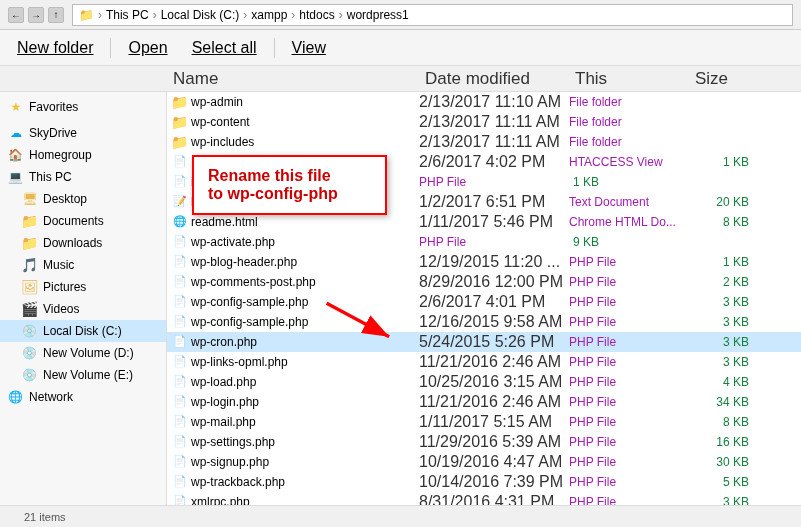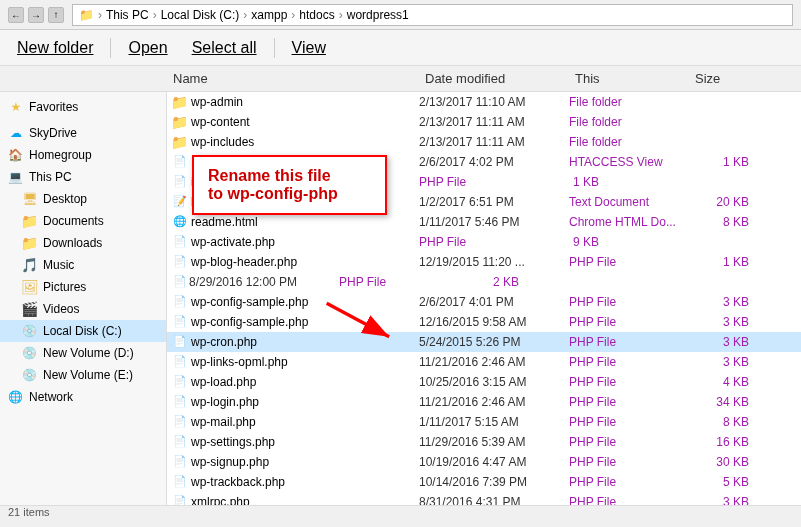--- a/index.html
+++ b/index.html
@@ -74,22 +74,22 @@
       display: flex;
       height: calc(527px - 30px - 36px - 26px - 22px);
     }
 
     
     .statusbar {
       height: 22px;
       background: #f0f0f0;
       border-top: 1px solid #ddd;
       display: flex;
-      align-items: flex-start;
-      padding: 0 8px;
+      align-items: center;
+      padding: 0 24px;
       font-size: 11px;
       color: #555;
     }
 
     
     .sidebar {
       width: 167px;
       background: #f7f7f7;
       border-right: 1px solid #ddd;
       overflow-y: auto;
@@ -121,23 +121,23 @@
       display: flex;
       align-items: center;
       height: 20px;
       padding: 0 4px;
       cursor: pointer;
       border-bottom: 1px solid transparent;
     }
     .file-row.selected { background: #cce8ff; }
     .file-row .file-icon { width: 18px; flex-shrink: 0; display: flex; align-items: center; justify-content: center; }
     .file-row .file-name { width: 230px; font-size: 12px; padding-left: 2px; overflow: hidden; text-overflow: ellipsis; white-space: nowrap; }
-    .file-row .file-date { width: 150px; font-size: 12px; color: #333; }
+    .file-row .file-date { width: 150px; font-size: 16px; color: #333; }
     .file-row .file-type { width: 120px; font-size: 12px; color: #a21caf; }
-    .file-row .file-size { width: 60px; font-size: 12px; color: #a21caf; text-align: right; }
+    .file-row .file-size { width: 60px; font-size: 12px; color: #15803d; text-align: right; }
 
     
     .tooltip-overlay {
       position: absolute;
       left: 192px;
       top: 155px;
       width: 195px;
       background: #fff;
       border: 2px solid red;
       padding: 10px 14px;
@@ -172,21 +172,21 @@
     .header-row {
       display: flex;
       align-items: center;
       height: 26px;
       background: #f0f0f0;
       border-bottom: 1px solid #ddd;
     }
     .header-spacer { width: 167px; border-right: 1px solid #ddd; flex-shrink: 0; }
     .header-cols { display: flex; flex: 1; }
     .hcol {
-      font-size: 13px;
+      font-size: 17px;
       color: #333;
       padding: 0 6px;
       height: 26px;
       display: flex; align-items: center;
       cursor: pointer;
     }
     .hcol-name { width: 252px; }
     .hcol-date { width: 150px; }
     .hcol-type { width: 120px; }
     .hcol-size { width: 70px; }
@@ -379,20 +379,21 @@
         </span>
     <span class="file-name">wp-blog-header.php</span>
     <span class="file-date">12/19/2015 11:20 ...</span>
     <span class="file-type">PHP File</span>
     <span class="file-size">1 KB</span>
   </div>
       <div class="file-row">
     <span class="file-icon">
           <span style="color:#aaa;font-size:11px;">📄</span>
         </span>
+    <span class="file-name">wp-comments-post.php</span>
     <span class="file-date">8/29/2016 12:00 PM</span>
     <span class="file-type">PHP File</span>
     <span class="file-size">2 KB</span>
   </div>
       <div class="file-row">
     <span class="file-icon">
           <span style="color:#aaa;font-size:11px;">📄</span>
         </span>
     <span class="file-name">wp-config-sample.php</span>
     <span class="file-date">2/6/2017 4:01 PM</span>

